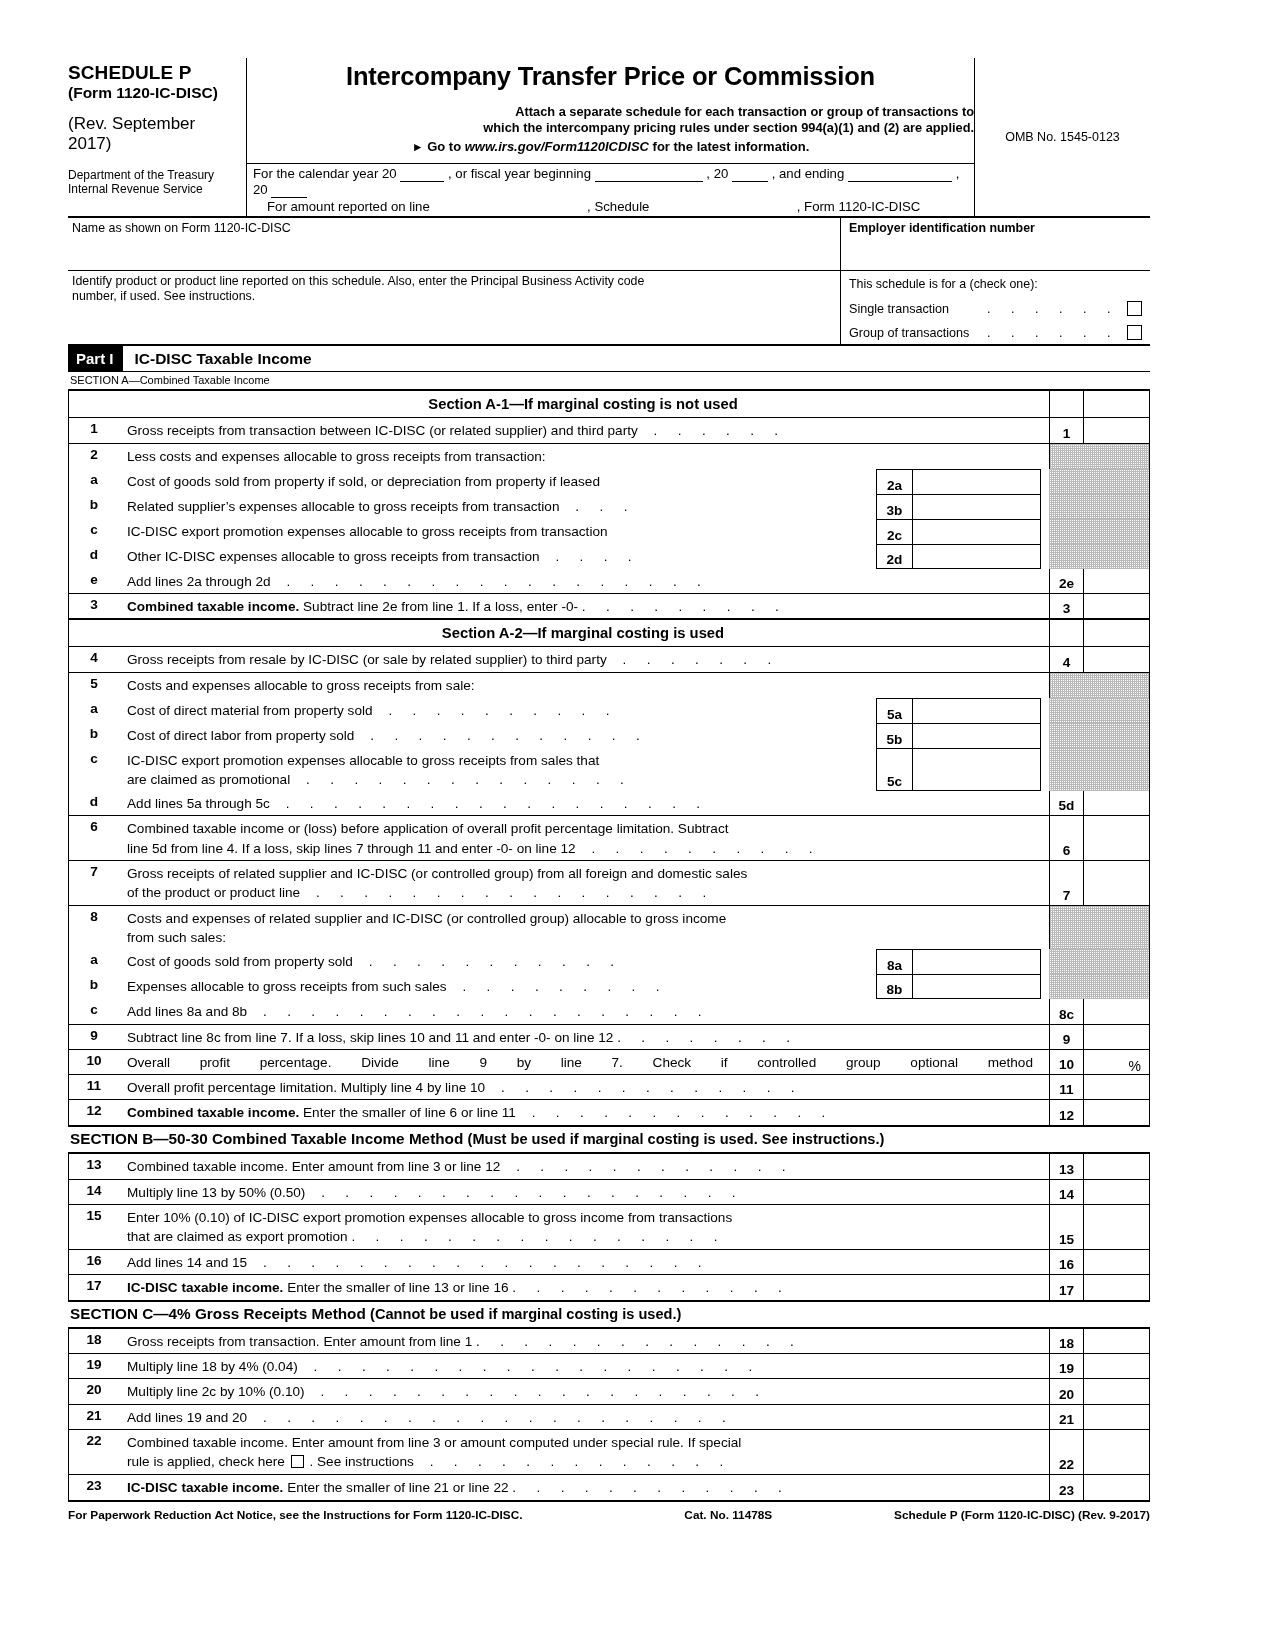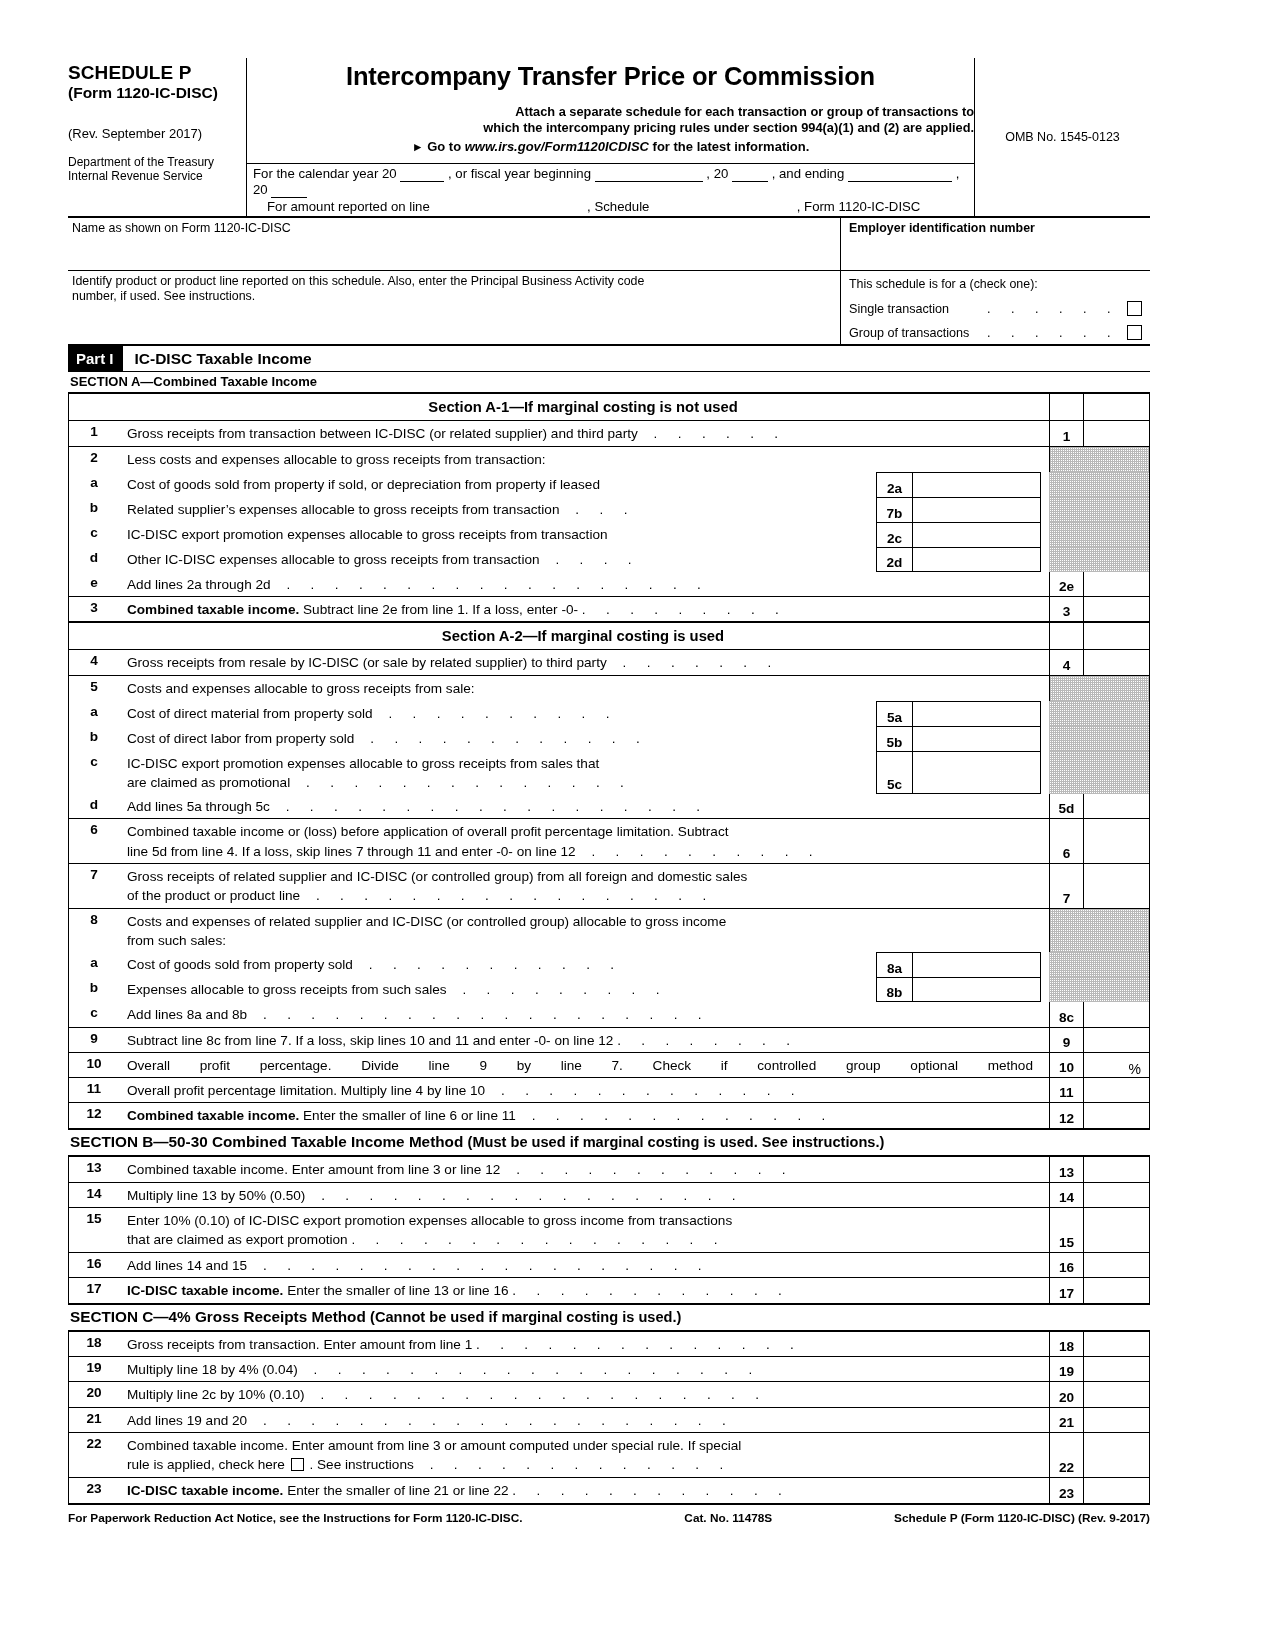--- a/index.html
+++ b/index.html
@@ -15,21 +15,21 @@
 
   
   .hdr { display:flex; border-bottom:2.5px solid #000; }
   .hdr-left { width:178px; padding:4px 6px 2px 0; }
   .hdr-mid  { flex:1; border-left:1.5px solid #000; position:relative; }
   .hdr-right{ width:176px; border-left:1.5px solid #000; display:flex;
               align-items:center; justify-content:center; }
 
   .sched-p { font-size:19px; font-weight:bold; letter-spacing:.1px; line-height:1.12; }
   .sched-sub { font-size:15.5px; font-weight:bold; line-height:1.15; margin-top:1px; }
-  .rev { font-size:13px; margin-top:24px; }
+  .rev { font-size:17px; margin-top:12px; }
   .dept { font-size:12px; line-height:1.18; margin-top:14px; }
 
   .title { font-size:25.5px; font-weight:bold; text-align:center; line-height:1.06;
            margin-top:5px; letter-spacing:-.2px; }
   .subtitle { font-size:12.8px; font-weight:bold; text-align:right; line-height:1.22;
               margin-top:14px; }
   .goto { font-size:13px; font-weight:bold; text-align:center; margin-top:4px; }
   .goto i { font-style:italic; }
   .omb { font-size:12.5px; text-align:right; }
 
@@ -53,21 +53,21 @@
                  font-size:12.6px; padding:0 6px; text-align:right; }
   .ckbox { width:15px; height:15px; border:1.4px solid #000; flex:0 0 auto; margin-left:2px; }
 
   
   .partbar { display:flex; align-items:stretch; border-bottom:1.5px solid #000;
              border-top:none; height:26px; }
   .part-tag { background:#000; color:#fff; font-size:15px; font-weight:bold;
               padding:2px 9px 2px 8px; display:flex; align-items:center; }
   .part-title { font-size:15.5px; font-weight:bold; display:flex; align-items:center;
                 padding-left:12px; }
-  .sectionbar { border-bottom:2.5px solid #000; font-size:13px; font-weight:bold;
+  .sectionbar { border-bottom:2.5px solid #000; font-size:11px; font-weight:normal;
                 padding:2px 0 3px 2px; }
   .sectionbar2 { border-top:2.5px solid #000; border-bottom:2.5px solid #000;
                  font-size:15.3px; font-weight:bold; padding:3px 0 4px 2px; }
   .sectionbar2 .normal { font-weight:bold; font-size:14.6px; }
 
   
   .grid { border-left:1.5px solid #000; border-right:1.5px solid #000; }
   .row { display:flex; align-items:stretch; border-bottom:1px solid #000; min-height:25px;gap:8px; }
   .row.noline { border-bottom:none; }
   .row.thick { border-bottom:2.5px solid #000; }
@@ -247,21 +247,21 @@
       <div class="c-blank hatch"></div>
     </div>
 
     <div class="row noline">
       <div class="c-num sub">b</div>
       <div class="c-txt">
         <span>Related supplier’s expenses allocable to gross receipts from transaction</span>
         <span class="leader">&nbsp;. . .</span>
       </div>
       <div class="inner" style="border-top:1.5px solid #000">
-        <div class="n">7b</div>
+        <div class="n">3b</div>
         <div class="v"></div>
       </div>
       <div class="c-blank hatch"></div>
     </div>
 
     <div class="row noline">
       <div class="c-num sub">c</div>
       <div class="c-txt">IC-DISC export promotion expenses allocable to gross receipts from transaction</div>
       <div class="inner" style="border-top:1.5px solid #000">
         <div class="n">2c</div>

